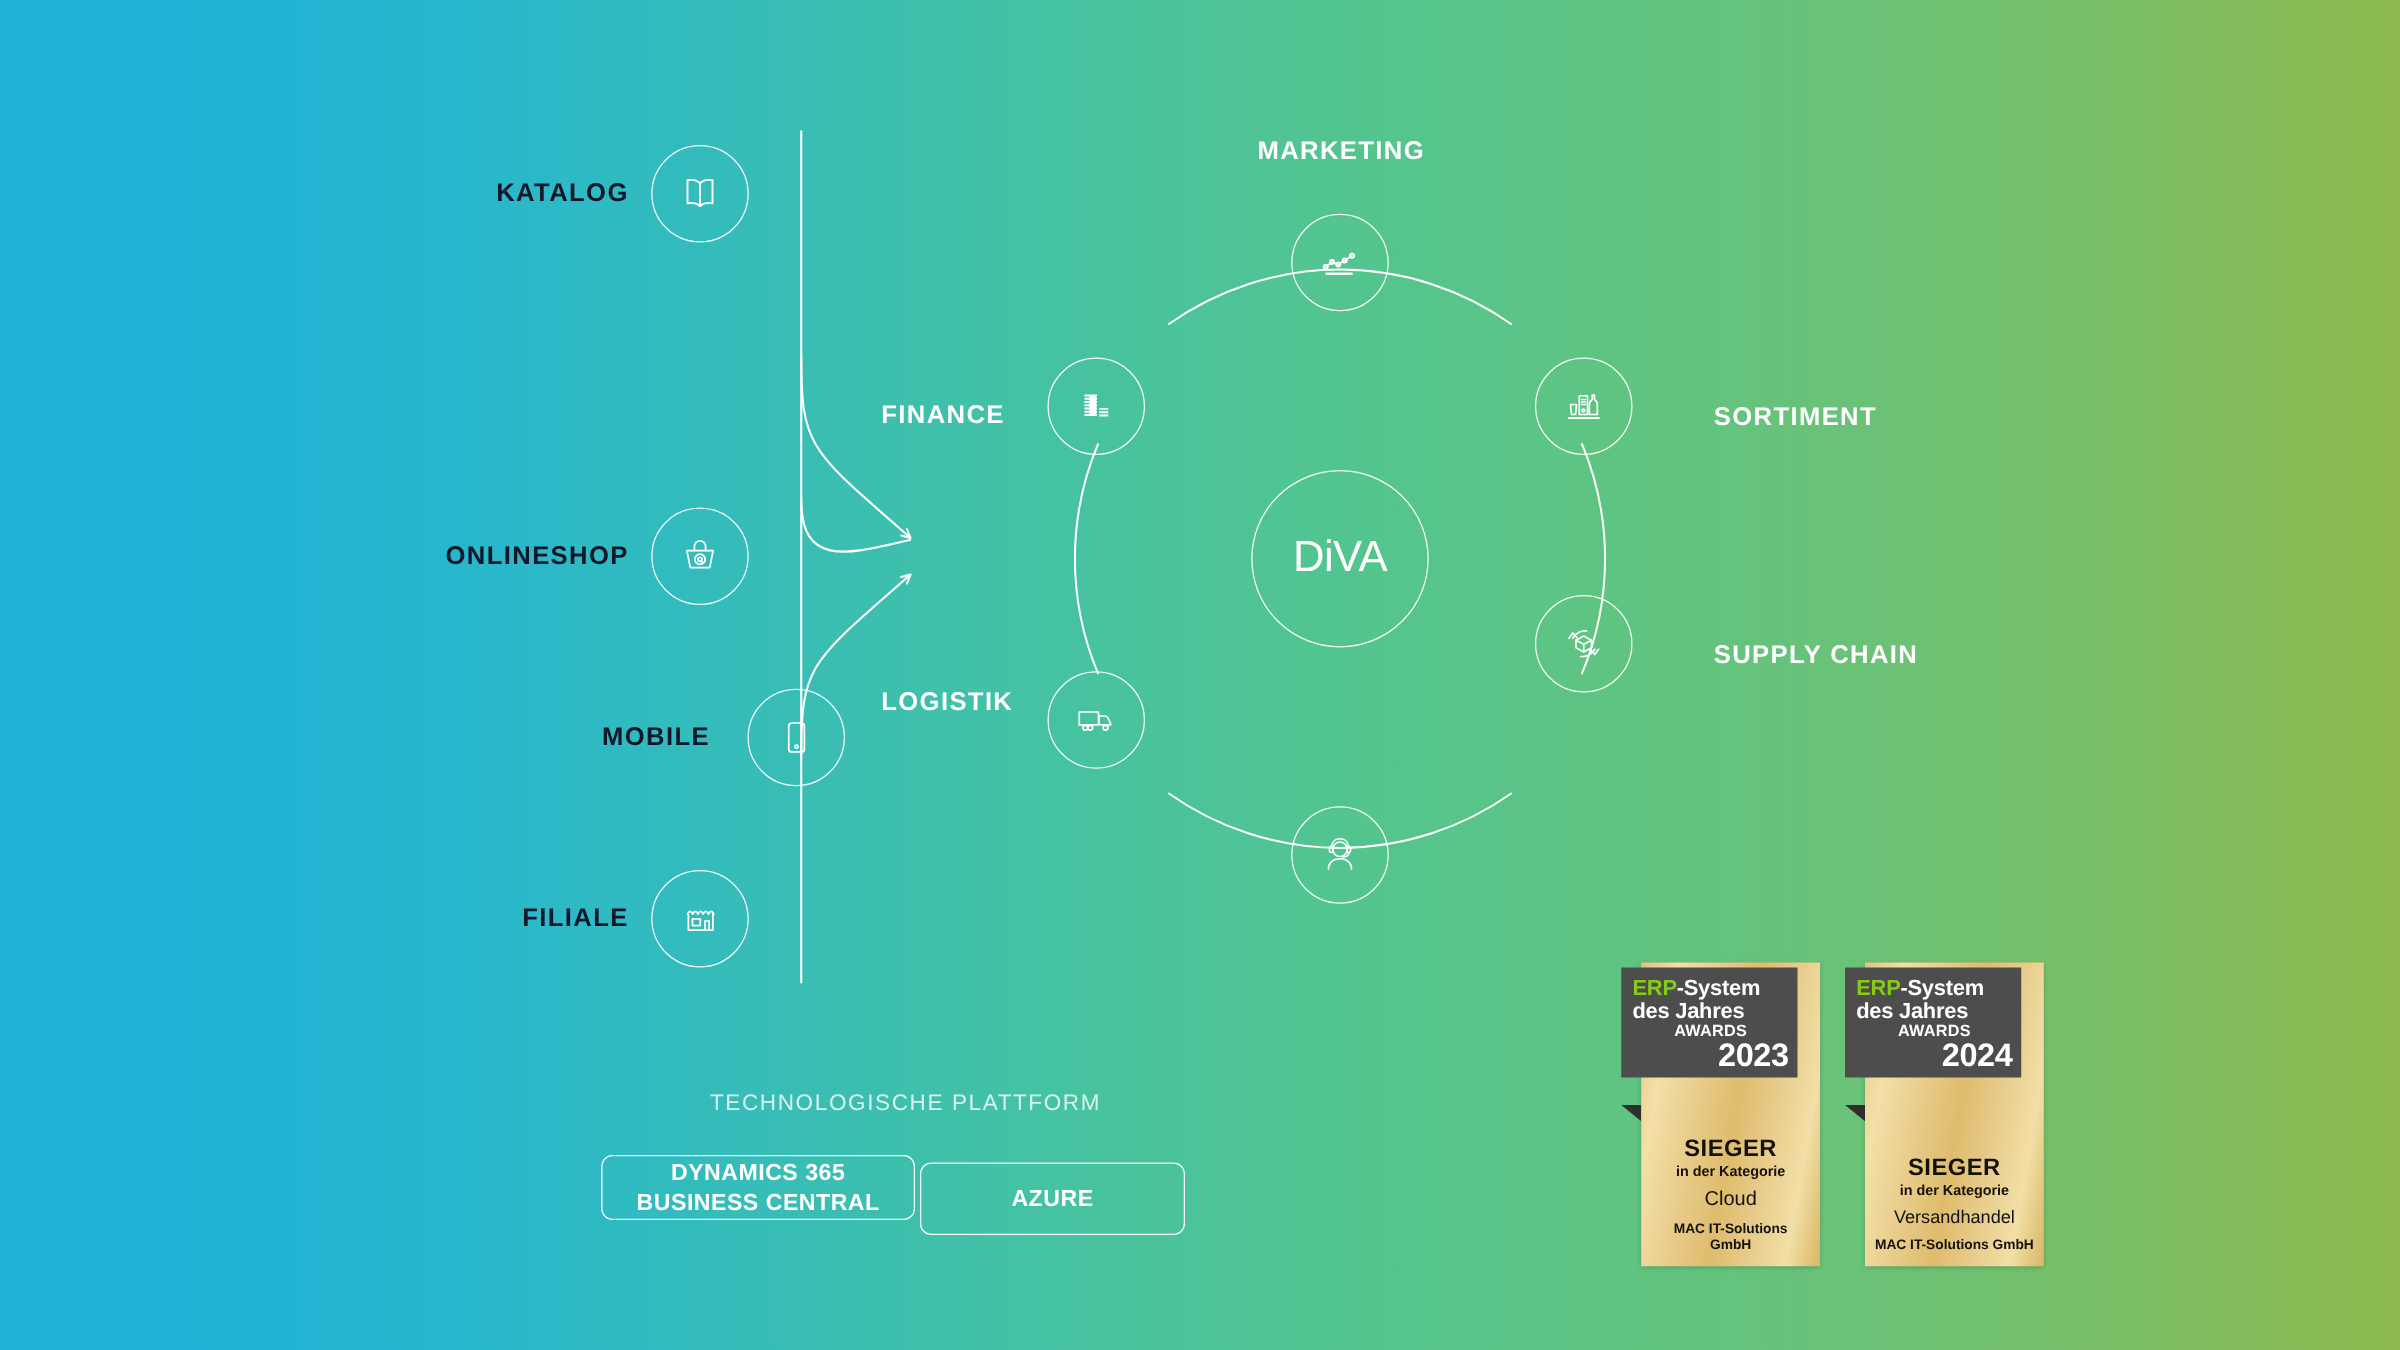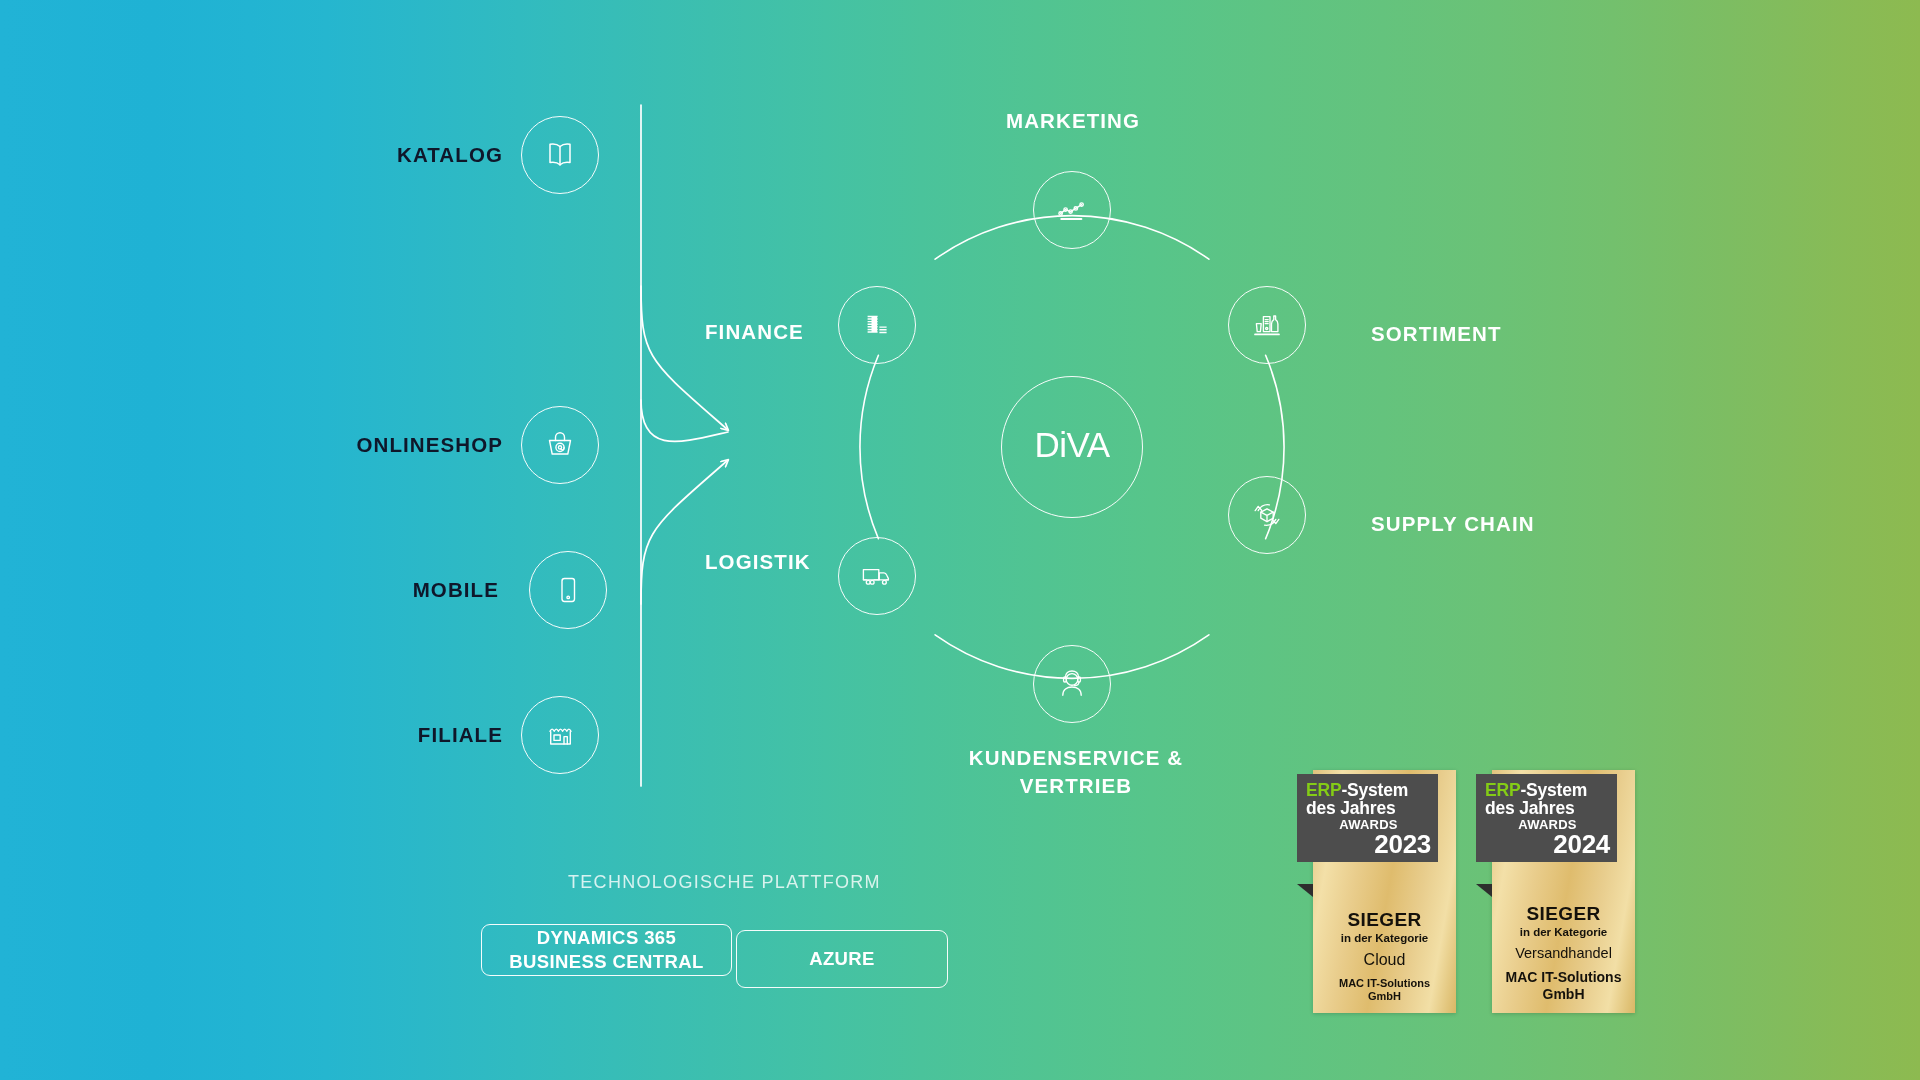--- a/index.html
+++ b/index.html
@@ -161,21 +161,21 @@
     bottom:10px;
     text-align:center;
     color:#14110b;
     padding:0 5px;
   }
   .badge-sieger { font-size:19px; font-weight:700; letter-spacing:.4px; }
   .badge-sub    { font-size:11.5px; font-weight:700; margin-top:1px; }
   .badge-cat    { font-size:16px; font-weight:400; margin-top:7px; line-height:1.12; }
   .badge-cat.small { font-size:14.5px; }
   .badge-co     { font-size:11px; font-weight:700; margin-top:8px; line-height:1.2; }
-  .badge-co.one-line { font-size:14px; }
+  .badge-co.one-line { font-size:11px; }
 </style>
 </head>
 <body>
 
 <div class="stage">
 
   <svg class="svg-layer" viewBox="0 0 1920 1080" xmlns="http://www.w3.org/2000/svg">
     <defs>
       <marker id="arrowhead" markerWidth="9" markerHeight="9" refX="7.4" refY="4.5" orient="auto" markerUnits="userSpaceOnUse">
         <path d="M1,1 L8,4.5 L1,8" fill="none" stroke="#ffffff" stroke-width="1.6" stroke-linecap="round" stroke-linejoin="round"></path>
@@ -222,21 +222,21 @@
       <svg width="42" height="42" viewBox="0 0 42 42" fill="none" stroke="#fff" stroke-width="1.4" stroke-linecap="round" stroke-linejoin="round">
         <path d="M10.5 16.5 L31.5 16.5 L28.8 30 L13.2 30 Z"></path>
         <path d="M16.5 16.5 L16.5 13.2 A 4.5 4.5 0 0 1 25.5 13.2 L25.5 16.5"></path>
         <circle cx="21" cy="23.4" r="4.1"></circle>
         <circle cx="21" cy="23.4" r="1.6"></circle>
         <path d="M25.1 23.4 C25.1 26.5 22 26.9 22 24.6"></path>
       </svg>
     </span>
   </div>
 
-  <div class="channel" style="top:551px; right:1313px;gap:30px;">
+  <div class="channel" style="top:551px; right:1244px;gap:30px;">
     <span class="channel-label">MOBILE</span>
     <span class="ring-icon">
       <svg width="40" height="40" viewBox="0 0 40 40" fill="none" stroke="#fff" stroke-width="1.4" stroke-linecap="round" stroke-linejoin="round">
         <rect x="14" y="8.5" width="12.5" height="23" rx="2.4"></rect>
         <circle cx="20.2" cy="27.4" r="1.25"></circle>
       </svg>
     </span>
   </div>
 
   <div class="channel" style="top:696px; right:1321px;">
@@ -284,24 +284,20 @@
     <svg width="44" height="44" viewBox="0 0 44 44" fill="none" stroke="#fff" stroke-width="1.35" stroke-linecap="round" stroke-linejoin="round">
       <path d="M13.2 17.6 A 11 11 0 0 1 24.4 11.8"></path>
       <path d="M10.2 17.6 L13.2 13.4 L16.6 17.2"></path>
       <path d="M30.8 26.4 A 11 11 0 0 1 19.6 32.2"></path>
       <path d="M33.8 26.4 L30.8 30.6 L27.4 26.8"></path>
       <path d="M22 15.8 L28.2 19.2 L28.2 25.2 L22 28.6 L15.8 25.2 L15.8 19.2 Z"></path>
       <path d="M15.8 19.2 L22 22.4 L28.2 19.2 M22 22.4 L22 28.6"></path>
     </svg>
   </div>
 
-  <div class="hub-label" style="left:960px; top:744px; width:232px; text-align:center;">
-    <div>KUNDENSERVICE &amp;</div>
-    <div>VERTRIEB</div>
-  </div>
   <div class="hub-node" style="left:1033px; top:645px;">
     <svg width="44" height="44" viewBox="0 0 44 44" fill="none" stroke="#fff" stroke-width="1.35" stroke-linecap="round" stroke-linejoin="round">
       <circle cx="22" cy="17.4" r="5.8"></circle>
       <path d="M15.4 15.4 C15.4 11.2 18.4 9 22 9 C25.6 9 28.6 11.2 28.6 15.4"></path>
       <rect x="13.6" y="15" width="2.7" height="5" rx="1.2"></rect>
       <rect x="27.7" y="15" width="2.7" height="5" rx="1.2"></rect>
       <path d="M29 20 C29 22.8 26.6 23.6 24.3 23.6"></path>
       <path d="M12.8 33.2 C12.8 27.8 16.9 25 22 25 C27.1 25 31.2 27.8 31.2 33.2"></path>
     </svg>
   </div>

